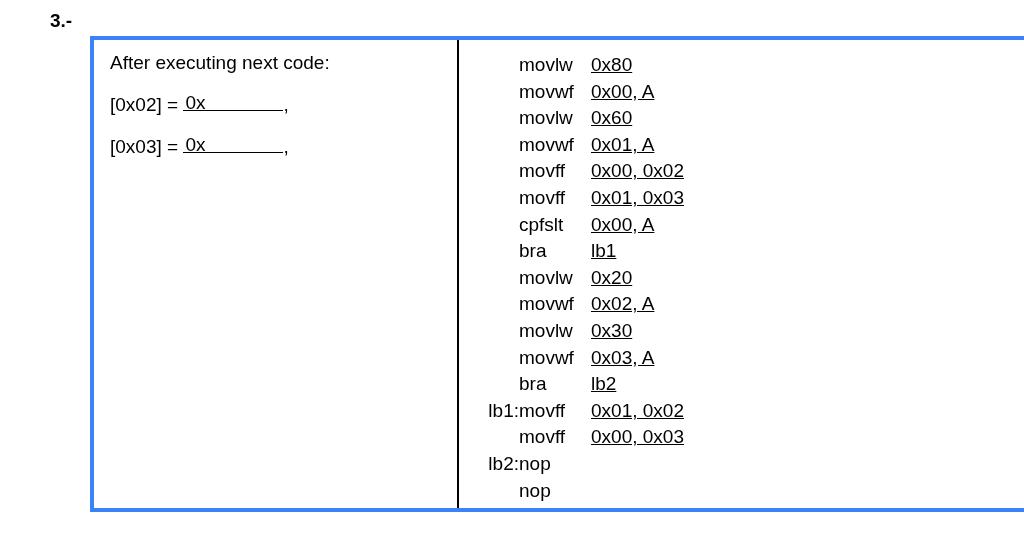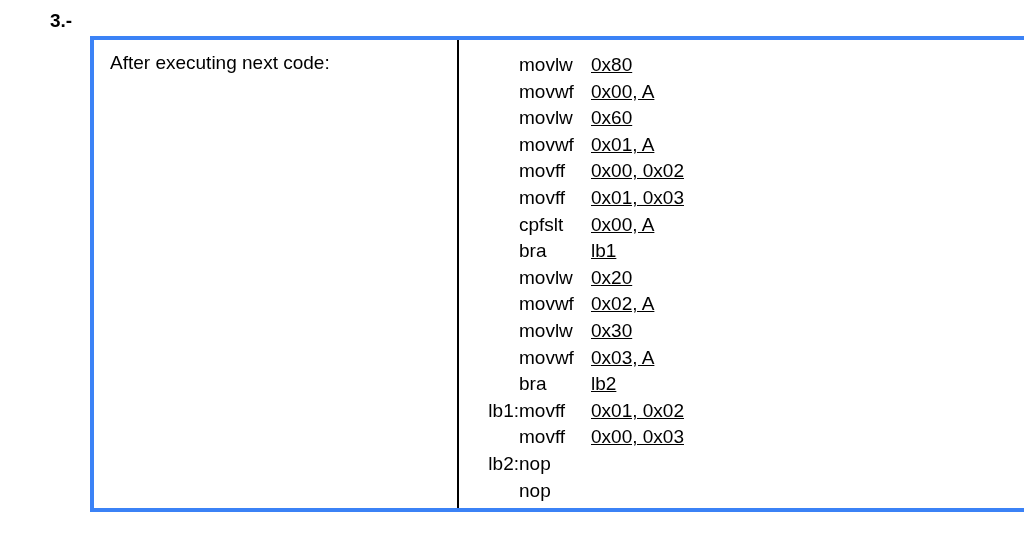--- a/index.html
+++ b/index.html
@@ -82,19 +82,25 @@
   </style>
 </head>
 <body>
 
 <div class="question-number">3.-</div>
 
 <div class="container">
   <div class="left-col">
     <div class="prompt-text">After executing next code:</div>
 
+    <div class="blank-line">
+      <span class="prefix">[0x02] = </span><span class="underline"><span class="underline-content">0x</span></span><span>,</span>
+    </div>
 
+    <div class="blank-line">
+      <span class="prefix">[0x03] = </span><span class="underline"><span class="underline-content">0x</span></span><span>,</span>
+    </div>
   </div>
 
   <div class="right-col">
     <div class="code-block" id="code-block"><div class="code-line"><span class="label-col"></span><span class="op-col">movlw</span><span class="arg-col">0x80</span></div><div class="code-line"><span class="label-col"></span><span class="op-col">movwf</span><span class="arg-col">0x00, A</span></div><div class="code-line"><span class="label-col"></span><span class="op-col">movlw</span><span class="arg-col">0x60</span></div><div class="code-line"><span class="label-col"></span><span class="op-col">movwf</span><span class="arg-col">0x01, A</span></div><div class="code-line"><span class="label-col"></span><span class="op-col">movff</span><span class="arg-col">0x00, 0x02</span></div><div class="code-line"><span class="label-col"></span><span class="op-col">movff</span><span class="arg-col">0x01, 0x03</span></div><div class="code-line"><span class="label-col"></span><span class="op-col">cpfslt</span><span class="arg-col">0x00, A</span></div><div class="code-line"><span class="label-col"></span><span class="op-col">bra</span><span class="arg-col">lb1</span></div><div class="code-line"><span class="label-col"></span><span class="op-col">movlw</span><span class="arg-col">0x20</span></div><div class="code-line"><span class="label-col"></span><span class="op-col">movwf</span><span class="arg-col">0x02, A</span></div><div class="code-line"><span class="label-col"></span><span class="op-col">movlw</span><span class="arg-col">0x30</span></div><div class="code-line"><span class="label-col"></span><span class="op-col">movwf</span><span class="arg-col">0x03, A</span></div><div class="code-line"><span class="label-col"></span><span class="op-col">bra</span><span class="arg-col">lb2</span></div><div class="code-line"><span class="label-col">lb1:</span><span class="op-col">movff</span><span class="arg-col">0x01, 0x02</span></div><div class="code-line"><span class="label-col"></span><span class="op-col">movff</span><span class="arg-col">0x00, 0x03</span></div><div class="code-line"><span class="label-col">lb2:</span><span class="op-col">nop</span><span class="arg-col"></span></div><div class="code-line"><span class="label-col"></span><span class="op-col">nop</span><span class="arg-col"></span></div></div>
   </div>
 </div>
 
 </body></html>

